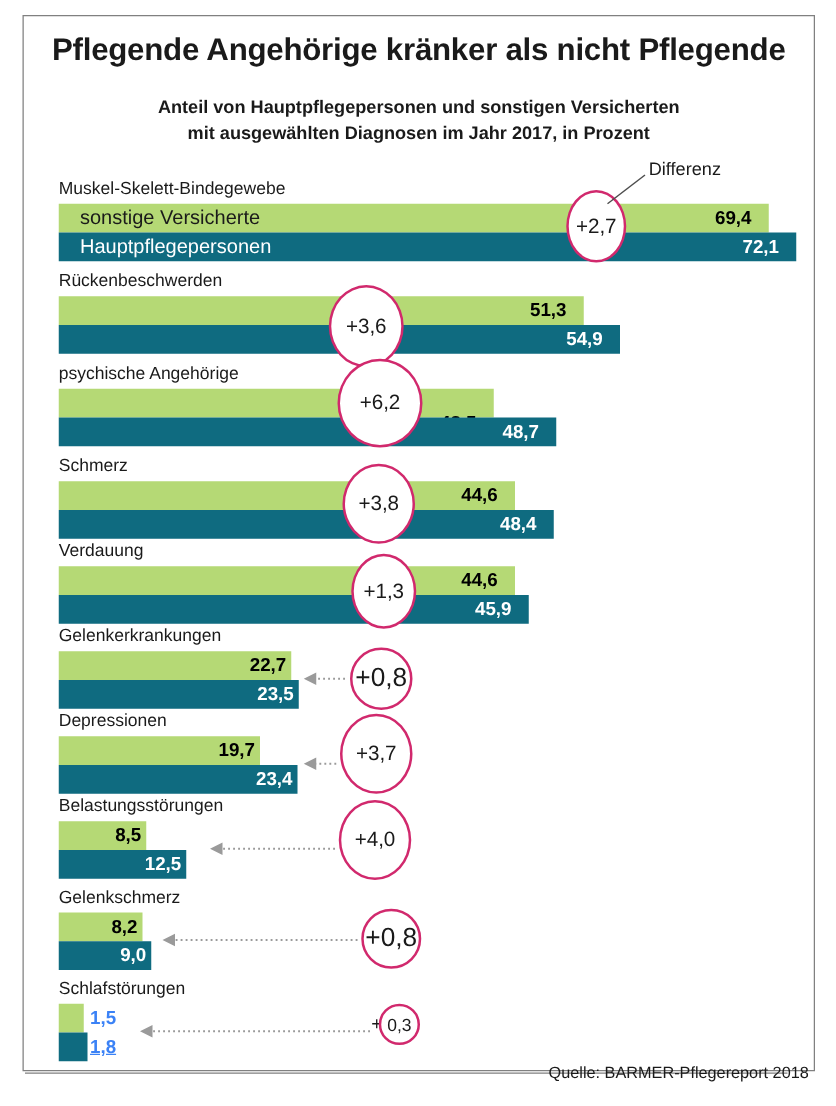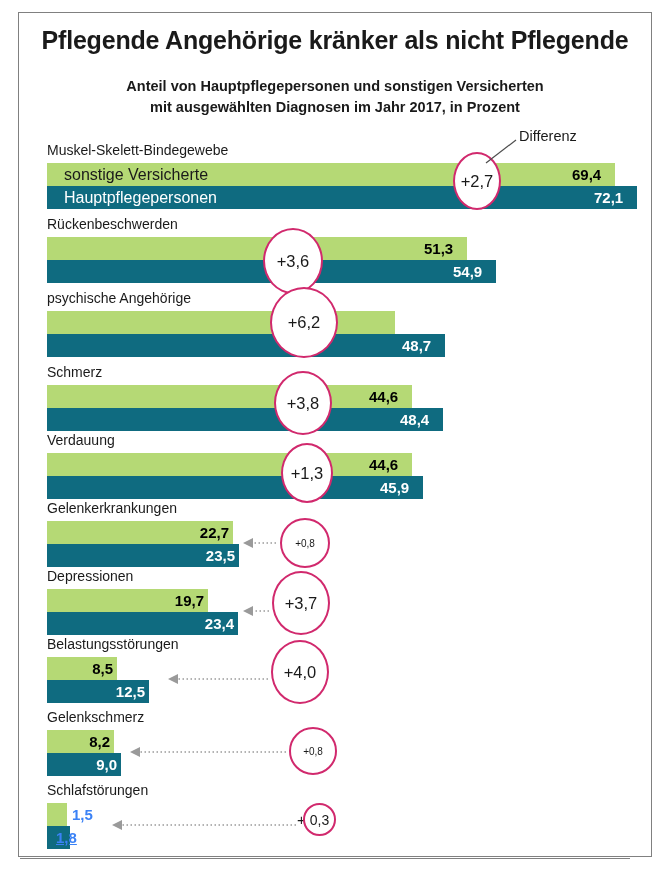--- a/index.html
+++ b/index.html
@@ -97,21 +97,21 @@
     border-radius: 50%;
     background: #ffffff;
     box-sizing: border-box;
     display: flex;
     align-items: center;
     justify-content: center;
     color: #1a1a1a;
     font-size: 16.5px;
     white-space: nowrap;
   }
-  .diff-circle.small { font-size: 10px; }
+  .diff-circle.small { font-size: 21px; }
 
   .diff-plus-outside {
     position: absolute;
     font-size: 15px;
     color: #1a1a1a;
     line-height: 1;
   }
 
   .leader-svg {
     position: absolute;
@@ -239,21 +239,21 @@
     <div class="bar bar-teal" style="top:753px; width:74px;"></div>
     <div class="bar-value val-in-teal" style="top:753px; left:77px; text-align:right; width:40px;">9,0</div>
     <div class="diff-circle small" style="left:289px; top:727px; width:48px; height:48px;">+0,8</div>
   </div>
 
   <div class="group" style="top:0">
     <div class="group-label" style="top:782px">Schlafstörungen</div>
     <div class="bar bar-green" style="top:803px; width:20px;"></div>
     <div class="bar-value val-out" style="top:803px; left:72px;">1,5</div>
     <div class="bar bar-teal" style="top:826px; width:23px;"></div>
-    <div class="bar-value val-out" style="top:826px; left:56px;text-decoration:underline;">1,8</div>
+    <div class="bar-value val-out" style="top:826px; left:72px;text-decoration:underline;">1,8</div>
     <div class="diff-plus-outside" style="left:297px; top:812px;">+</div>
     <div class="diff-circle small" style="left:303px; top:803px; width:33px; height:33px; font-size:14px;">0,3</div>
   </div>
 
   <svg class="leader-svg" viewBox="0 0 669 885">
 
     <line x1="486" y1="163" x2="516" y2="140" stroke="#4d4d4d" stroke-width="1.2"></line>
 
     <line x1="276" y1="543" x2="247" y2="543" stroke="#9a9a9a" stroke-width="1.6" stroke-dasharray="1.5 2.5"></line>
     <polygon points="243,543 253,538 253,548" fill="#9a9a9a"></polygon>
@@ -267,14 +267,15 @@
     <line x1="286" y1="752" x2="134" y2="752" stroke="#9a9a9a" stroke-width="1.6" stroke-dasharray="1.5 2.5"></line>
     <polygon points="130,752 140,747 140,757" fill="#9a9a9a"></polygon>
 
     <line x1="296" y1="825" x2="116" y2="825" stroke="#9a9a9a" stroke-width="1.6" stroke-dasharray="1.5 2.5"></line>
     <polygon points="112,825 122,820 122,830" fill="#9a9a9a"></polygon>
   </svg>
 
   <div class="differenz-label" style="left:519px; top:128px;">Differenz</div>
 
   <div class="source-rule"></div>
+  <div class="source">Quelle: BARMER-Pflegereport 2018</div>
 
 </div>
 
 </body></html>

